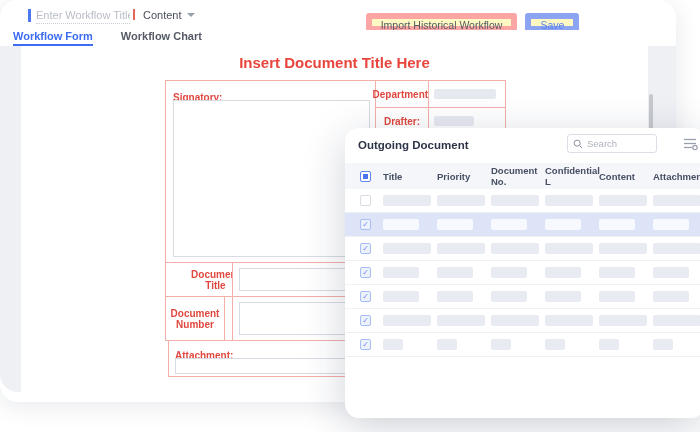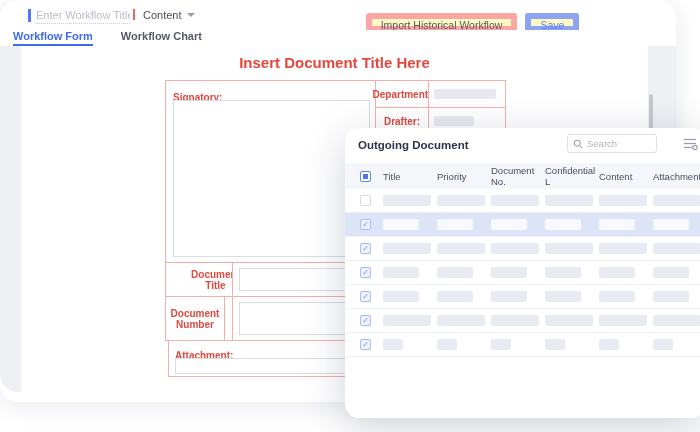--- a/index.html
+++ b/index.html
@@ -83,21 +83,21 @@
   .search-box input::placeholder { color:#aeb3bd; }
   .filter-icon { position:absolute; left:338px; top:8px; width:16px; height:15px; color:#9aa0ac; cursor:pointer; }
 
   .grid-header { position:absolute; left:0; top:35px; width:100%; height:26px; background:#f5f6f9;
                  display:flex; align-items:center; }
   .grid-body { position:absolute; left:0; top:61px; width:100%; }
   .tr { display:flex; align-items:center; height:24px; border-bottom:1px solid #f0f1f5; }
   .tr.selected { background:#dde4f7; }
   .cell-cb { width:38px; padding-left:15px; flex:none; display:flex; align-items:center; }
   .th, .td { width:54px; flex:none; }
-  .th { font-size:9.5px; font-weight:normal; color:#454e63; }
+  .th { font-size:9.5px; font-weight:bold; color:#454e63; }
   .th:last-child, .td:last-child { width:64px; }
   .bar { height:11px; background:#e8ebf2; border-radius:2px; }
   .tr.selected .bar { background:#f7f9fe; }
   .bar-wide { width:48px; } .bar-medium { width:36px; } .bar-small { width:20px; }
 
   .checkbox { width:11px; height:11px; border-radius:2px; border:1px solid #d8dbe2; background:#fff;
               display:flex; align-items:center; justify-content:center; cursor:pointer; }
   .checkbox.checked { border-color:#a9bdf4; background:#edf1fd; }
   .checkbox.checked::after { content:"\2713"; font-size:8px; color:#7591ee; line-height:1; }
   .checkbox.indeterminate { border-color:#5f83f0; }

